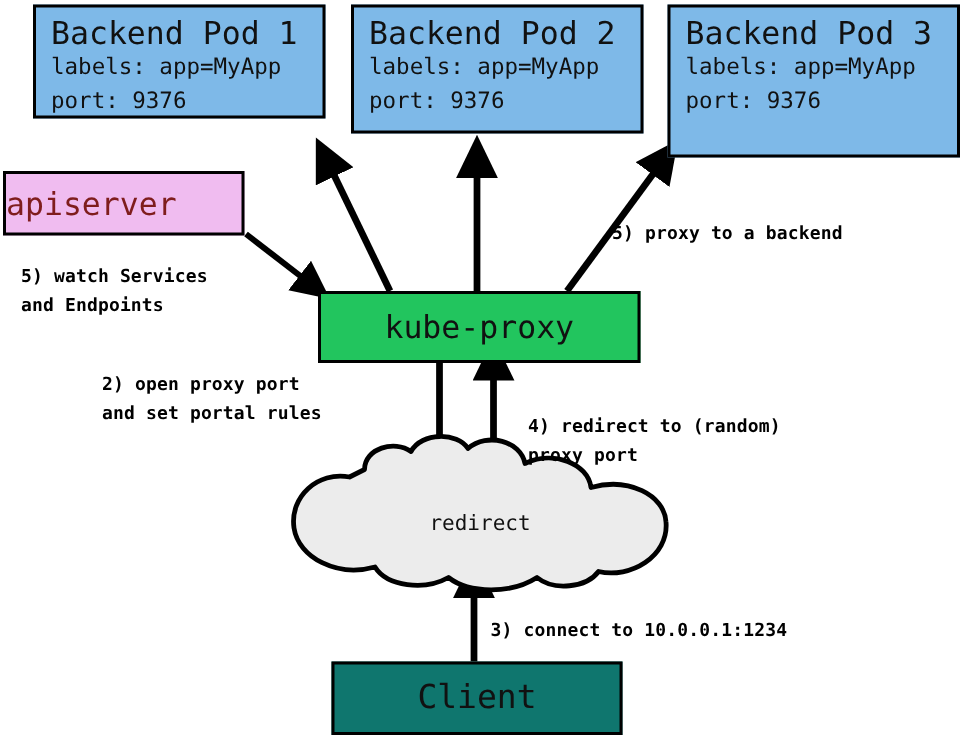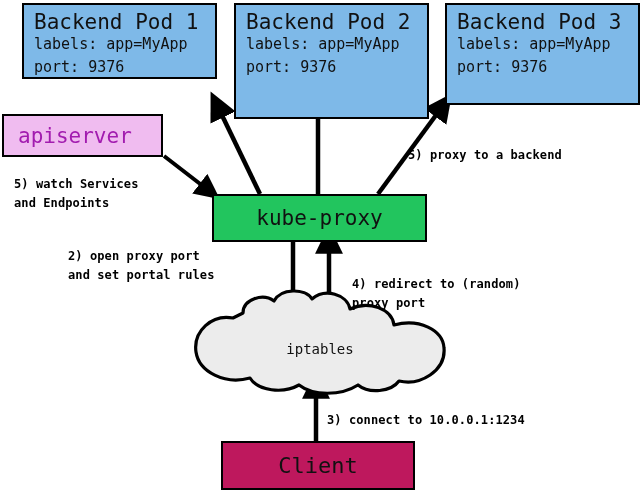--- a/index.html
+++ b/index.html
@@ -5,24 +5,24 @@
   html,body{margin:0;padding:0;background:#ffffff;}
   body{width:640px;height:494px;position:relative;overflow:hidden;
        font-family:"DejaVu Sans Mono","Liberation Mono",monospace;}
   #stage{position:absolute;left:0;top:0;width:640px;height:494px;}
   svg.layer{position:absolute;left:0;top:0;width:640px;height:494px;}
   .nodebox{position:absolute;box-sizing:border-box;border:2.5px solid #000;}
   .pod{background:#7eb9e8;}
   .pod .title{font-size:21px;color:#111;line-height:1;padding:7px 0 0 10px;letter-spacing:0px;}
   .pod .meta{font-size:15px;color:#111;padding-left:10px;line-height:1.55;}
   .apiserver{background:#f0bcf0;display:flex;align-items:center;}
-  .apiserver .lbl{font-size:21px;color:#a21caf;padding-left:14px;}
+  .apiserver .lbl{font-size:21px;color:#7f1d1d;}
   .kproxy{background:#22c55e;display:flex;align-items:center;justify-content:center;}
   .kproxy .lbl{font-size:21px;color:#111;}
-  .client{background:#be185d;display:flex;align-items:center;justify-content:center;}
+  .client{background:#0f766e;display:flex;align-items:center;justify-content:center;}
   .client .lbl{font-size:22px;color:#111;}
   .cloudlabel{position:absolute;font-size:14px;color:#111;text-align:center;}
   .step{position:absolute;font-size:12px;font-weight:bold;color:#000;
         line-height:1.55;white-space:pre;letter-spacing:0.1px;}
 </style>
 </head>
 <body>
 
 <div id="stage">
 
@@ -62,41 +62,41 @@
                C193,331 212,314 233,318 Z" fill="#ececec" stroke="#000" stroke-width="3.2" stroke-linejoin="round"></path>
     </g>
   </svg>
 
   <div class="nodebox pod" style="left:22px;top:3px;width:195px;height:76px;">
     <div class="title">Backend Pod 1</div>
     <div class="meta">labels: app=MyApp</div>
     <div class="meta">port: 9376</div>
   </div>
 
-  <div class="nodebox pod" style="left:234px;top:3px;width:195px;height:116px;">
+  <div class="nodebox pod" style="left:234px;top:3px;width:195px;height:86px;">
     <div class="title">Backend Pod 2</div>
     <div class="meta">labels: app=MyApp</div>
     <div class="meta">port: 9376</div>
   </div>
 
   <div class="nodebox pod" style="left:445px;top:3px;width:195px;height:102px;">
     <div class="title">Backend Pod 3</div>
     <div class="meta">labels: app=MyApp</div>
     <div class="meta">port: 9376</div>
   </div>
 
   <div class="nodebox apiserver" style="left:2px;top:114px;width:161px;height:43px;">
     <div class="lbl">apiserver</div>
   </div>
 
   <div class="nodebox kproxy" style="left:212px;top:194px;width:215px;height:48px;">
     <div class="lbl">kube-proxy</div>
   </div>
 
-  <div class="cloudlabel" style="left:250px;top:341px;width:140px;">iptables</div>
+  <div class="cloudlabel" style="left:250px;top:341px;width:140px;">redirect</div>
 
   <div class="nodebox client" style="left:221px;top:441px;width:194px;height:49px;">
     <div class="lbl">Client</div>
   </div>
 
   <div class="step" style="left:14px;top:175px;">5) watch Services
 and Endpoints</div>
   <div class="step" style="left:68px;top:247px;">2) open proxy port
 and set portal rules</div>
   <div class="step" style="left:327px;top:411px;">3) connect to 10.0.0.1:1234</div>

